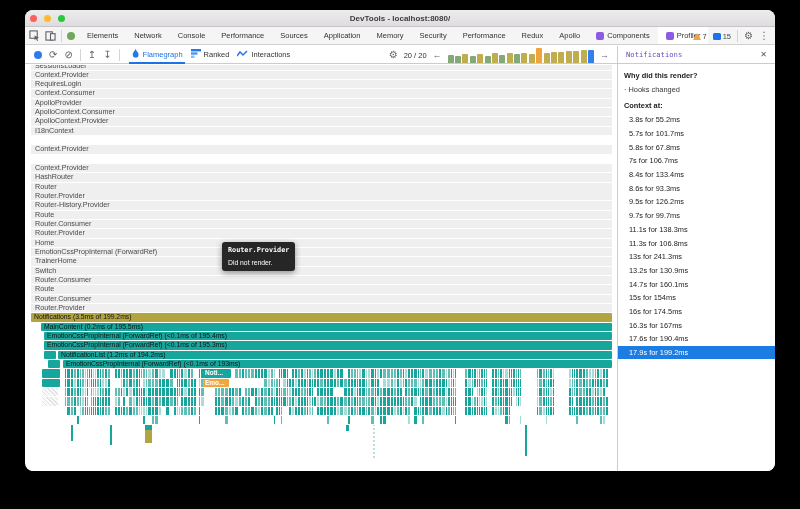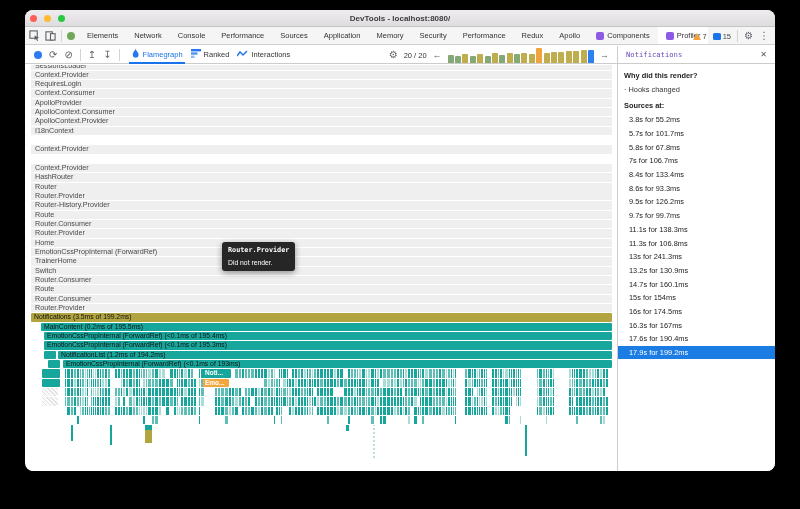--- a/index.html
+++ b/index.html
@@ -1093,21 +1093,21 @@
   </div>
 
   <div class="rpanel">
     <div class="rp-head">
       <span class="rp-title">Notifications</span>
       <span class="rp-close">✕</span>
     </div>
     <div class="rp-body">
       <div class="rp-h">Why did this render?</div>
       <div class="rp-reason">· Hooks changed</div>
-      <div class="rp-h2">Sources at:</div>
+      <div class="rp-h2">Context at:</div>
       <div class="rlist" id="rlist">
           <div class="ritem">3.8s for 55.2ms</div>
           <div class="ritem">5.7s for 101.7ms</div>
           <div class="ritem">5.8s for 67.8ms</div>
           <div class="ritem">7s for 106.7ms</div>
           <div class="ritem">8.4s for 133.4ms</div>
           <div class="ritem">8.6s for 93.3ms</div>
           <div class="ritem">9.5s for 126.2ms</div>
           <div class="ritem">9.7s for 99.7ms</div>
           <div class="ritem">11.1s for 138.3ms</div>

